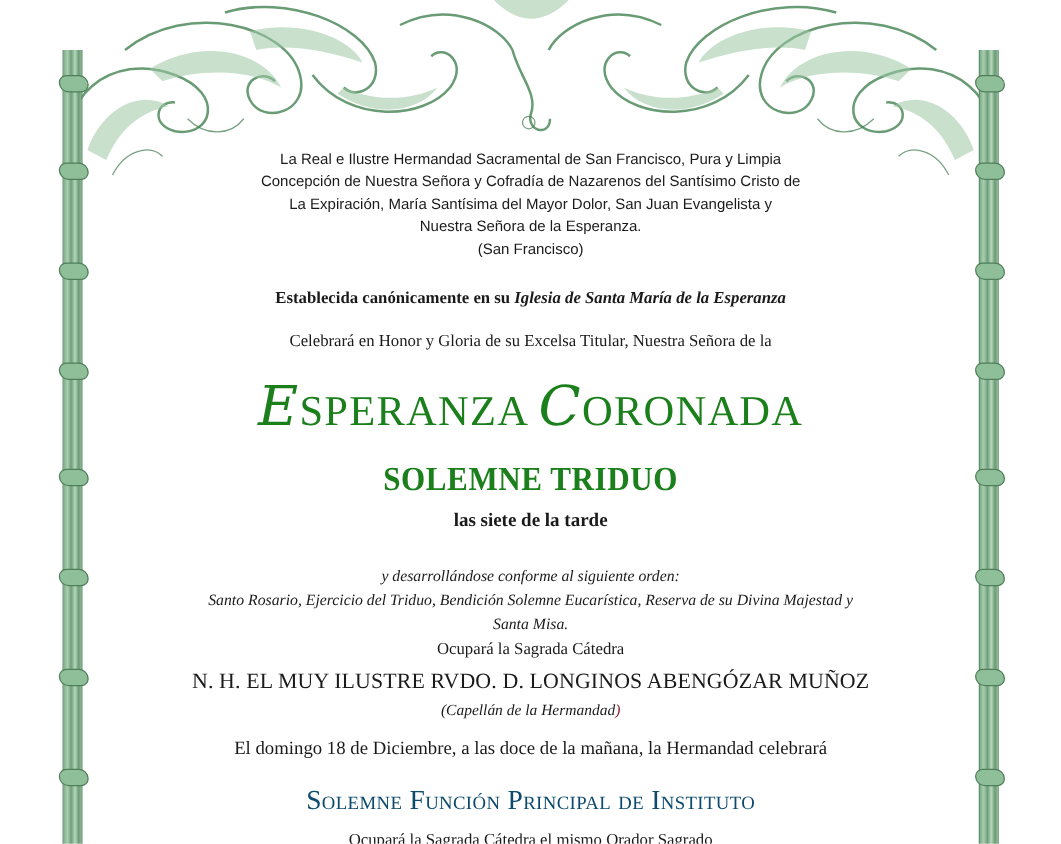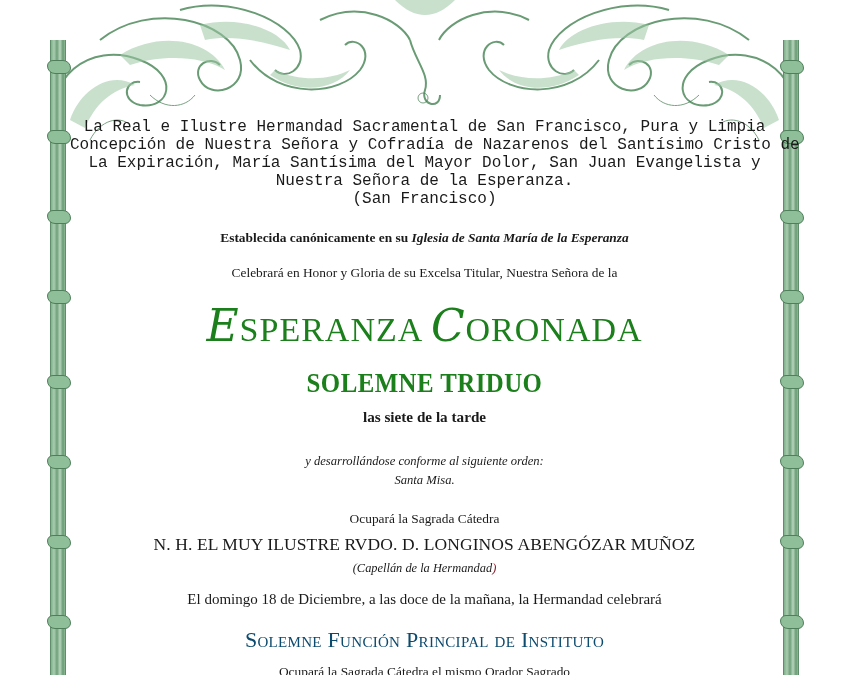--- a/index.html
+++ b/index.html
@@ -51,23 +51,23 @@
     position: absolute;
     left: 70px;
     right: 70px;
     top: 0;
     text-align: center;
   }
   .hermandad {
     position: absolute;
     top: 118px;
     left: 0; right: 0;
-    font-size: 16px;
+    font-size: 12px;
     line-height: 18px;
-    font-family: Liberation Mono, monospace;
+    font-family: Liberation Sans, sans-serif;
   }
   .hermandad div { white-space: nowrap; }
   .establecida {
     position: absolute;
     top: 230px;
     left: 0; right: 0;
     font-size: 13.4px;
     font-family: "Liberation Serif", serif;
     font-weight: bold;
   }
@@ -254,20 +254,21 @@
   </div>
 
   <div class="triduo-title">SOLEMNE TRIDUO</div>
 
   <div class="triduo-dates">
     <div>las siete de la tarde</div>
   </div>
 
   <div class="orden">
     <div>y desarrollándose conforme al siguiente orden:</div>
+    <div>Santo Rosario, Ejercicio del Triduo, Bendición Solemne Eucarística, Reserva de su Divina Majestad y</div>
     <div>Santa Misa.</div>
   </div>
 
   <div class="catedra">Ocupará la Sagrada Cátedra</div>
 
   <div class="orador">N. H. EL MUY ILUSTRE RVDO. D. LONGINOS ABENGÓZAR MUÑOZ</div>
 
   <div class="capellan">
     <span>(Capellán de la Hermandad</span><span class="paren-end">)</span>
   </div>

